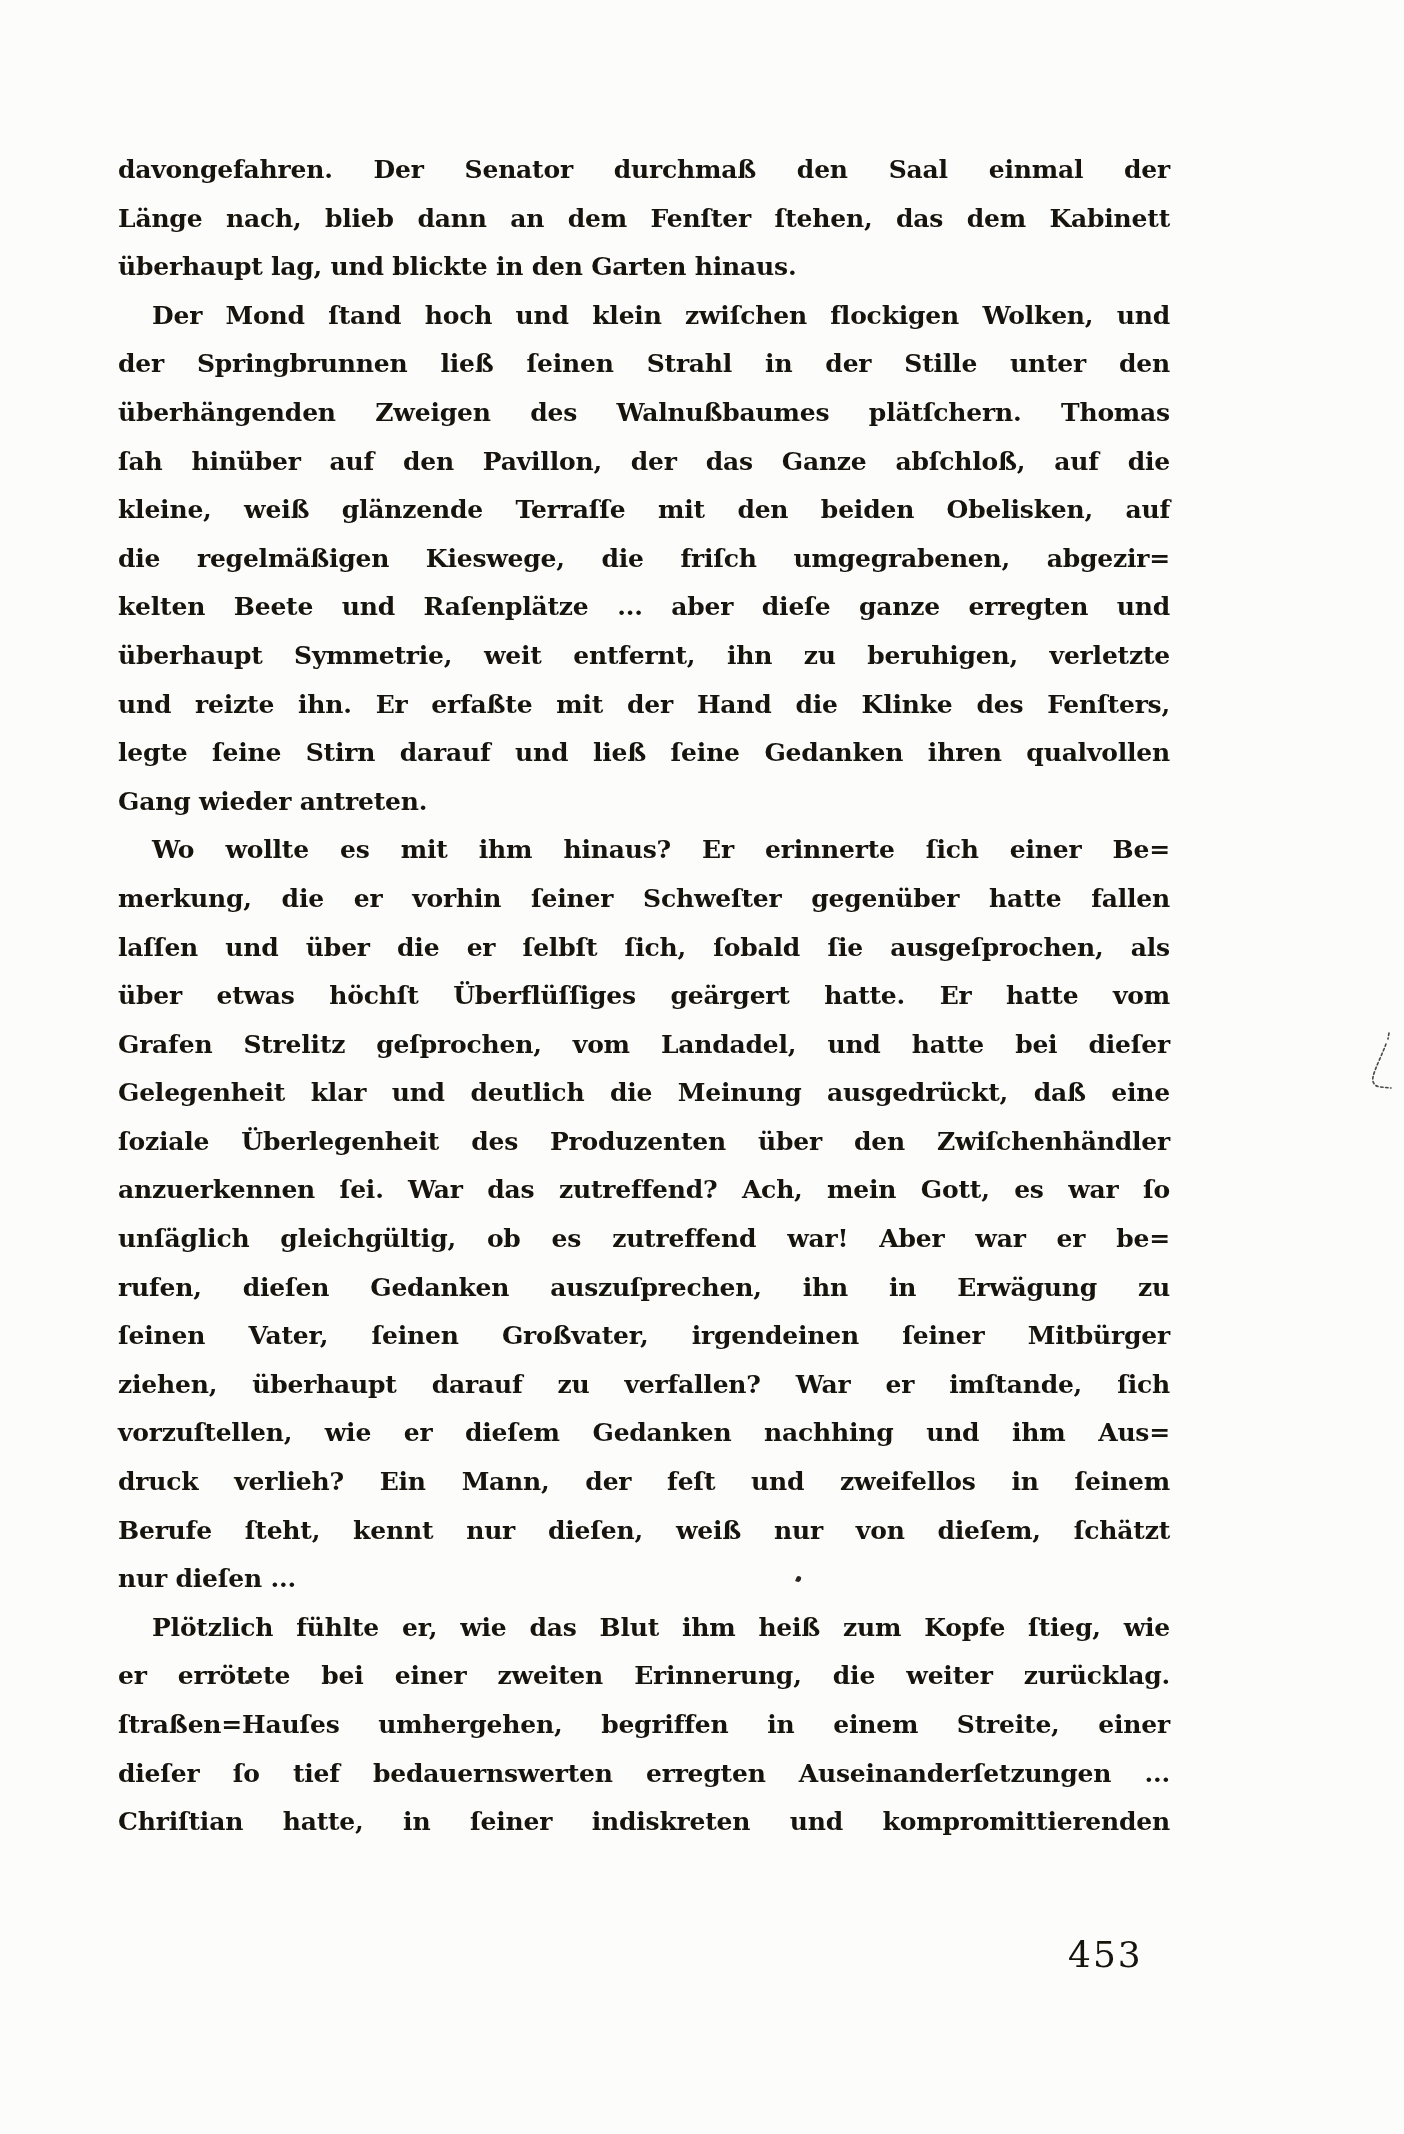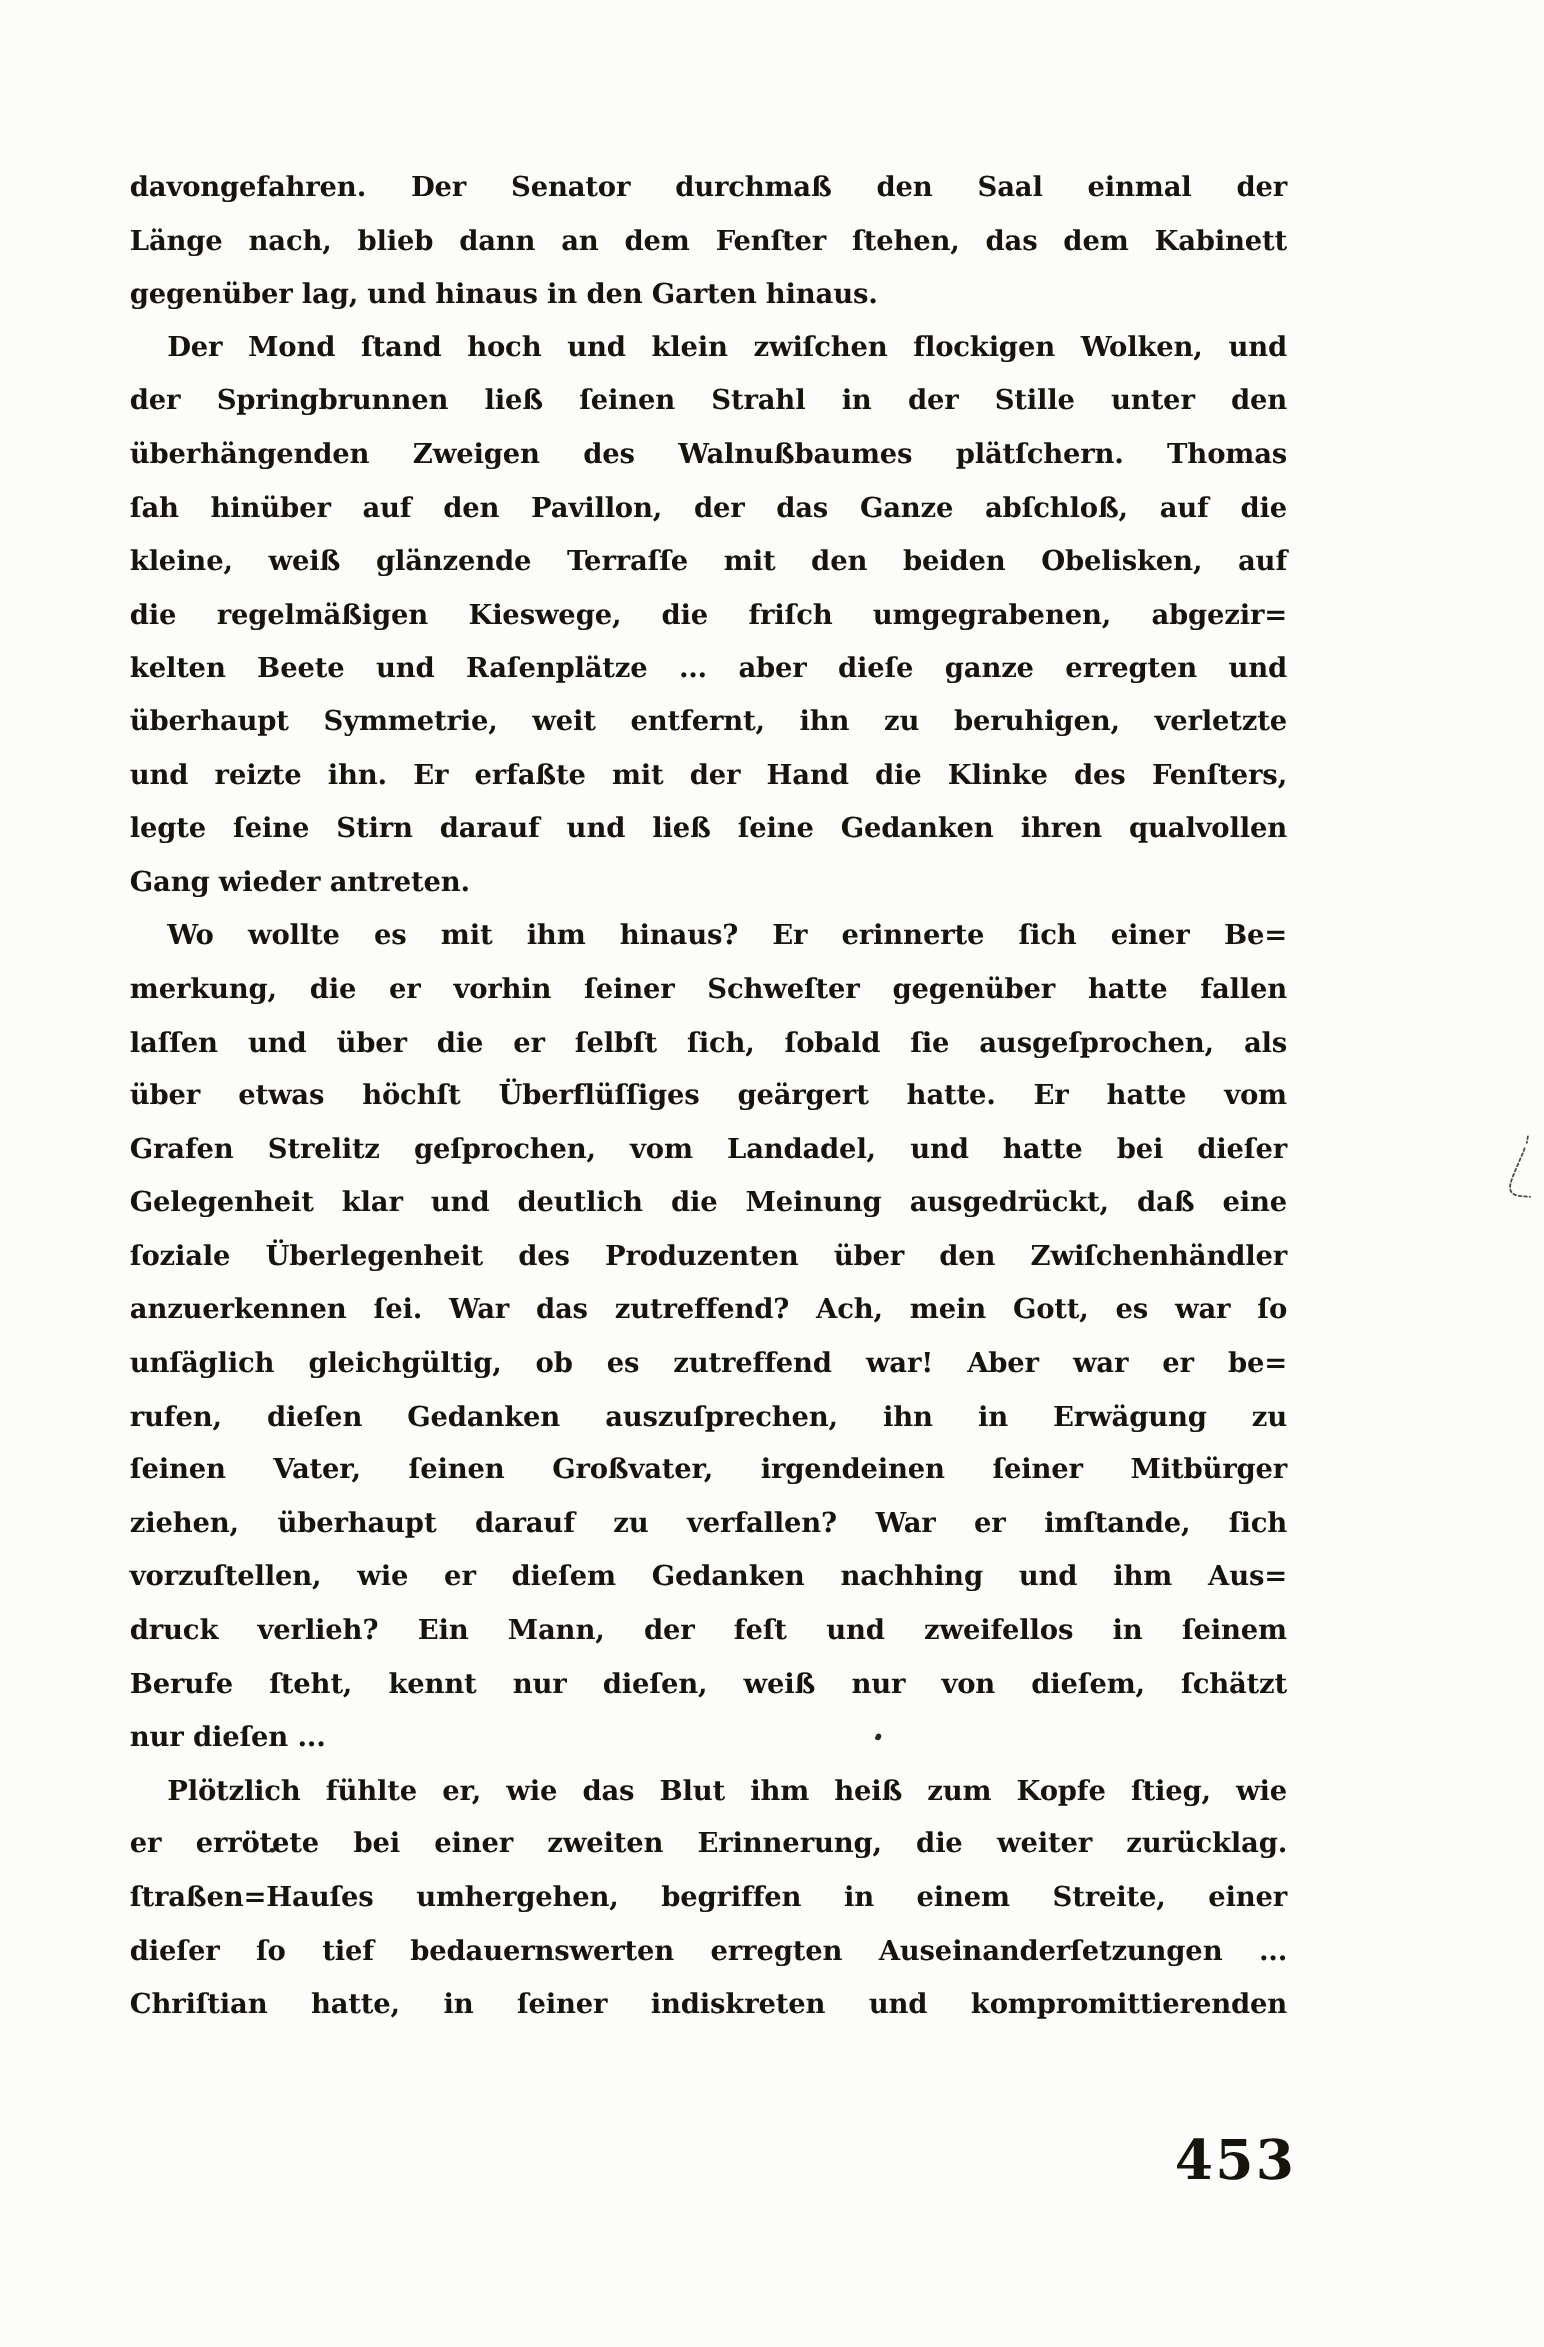--- a/index.html
+++ b/index.html
@@ -43,22 +43,22 @@
   .line.no-just {
     text-align-last: left;
   }
   .line.indent {
     text-indent: 34px;
   }
   .page-number {
     position: absolute;
     left: 1068px;
     top: 1934px;
-    font-size: 50px;
-    font-weight: 700;
+    font-size: 36px;
+    font-weight: 400;
     letter-spacing: 2px;
   }
   .margin-mark {
     position: absolute;
     left: 1362px;
     top: 1030px;
     width: 34px;
     height: 64px;
   }
   .speck {
@@ -82,21 +82,21 @@
 </style>
 </head>
 <body>
 
 <div class="page">
 
   <main class="text-block">
       <div class="paragraph">
         <div class="line">davongefahren. Der Senator durchmaß den Saal einmal der</div>
         <div class="line">Länge nach, blieb dann an dem Fenſter ſtehen, das dem Kabinett</div>
-        <div class="line no-just">gegenüber lag, und hinaus in den Garten hinaus.</div>
+        <div class="line no-just">überhaupt lag, und blickte in den Garten hinaus.</div>
       </div>
       <div class="paragraph">
         <div class="line indent">Der Mond ſtand hoch und klein zwiſchen flockigen Wolken, und</div>
         <div class="line">der Springbrunnen ließ ſeinen Strahl in der Stille unter den</div>
         <div class="line">überhängenden Zweigen des Walnußbaumes plätſchern. Thomas</div>
         <div class="line">ſah hinüber auf den Pavillon, der das Ganze abſchloß, auf die</div>
         <div class="line">kleine, weiß glänzende Terraſſe mit den beiden Obelisken, auf</div>
         <div class="line">die regelmäßigen Kieswege, die friſch umgegrabenen, abgezir=</div>
         <div class="line">kelten Beete und Raſenplätze ... aber dieſe ganze erregten und</div>
         <div class="line">überhaupt Symmetrie, weit entfernt, ihn zu beruhigen, verletzte</div>

